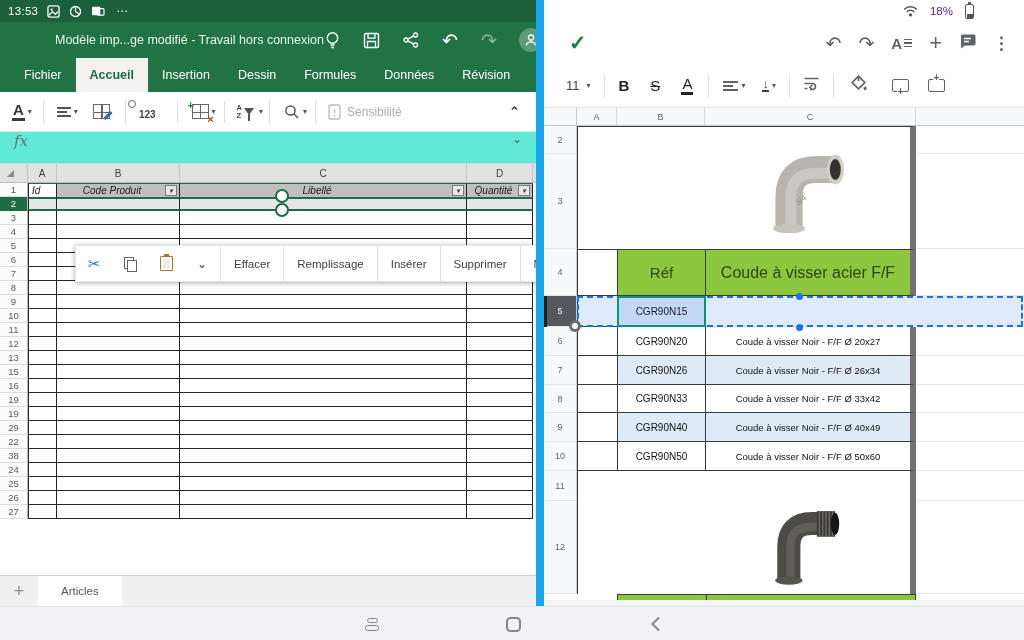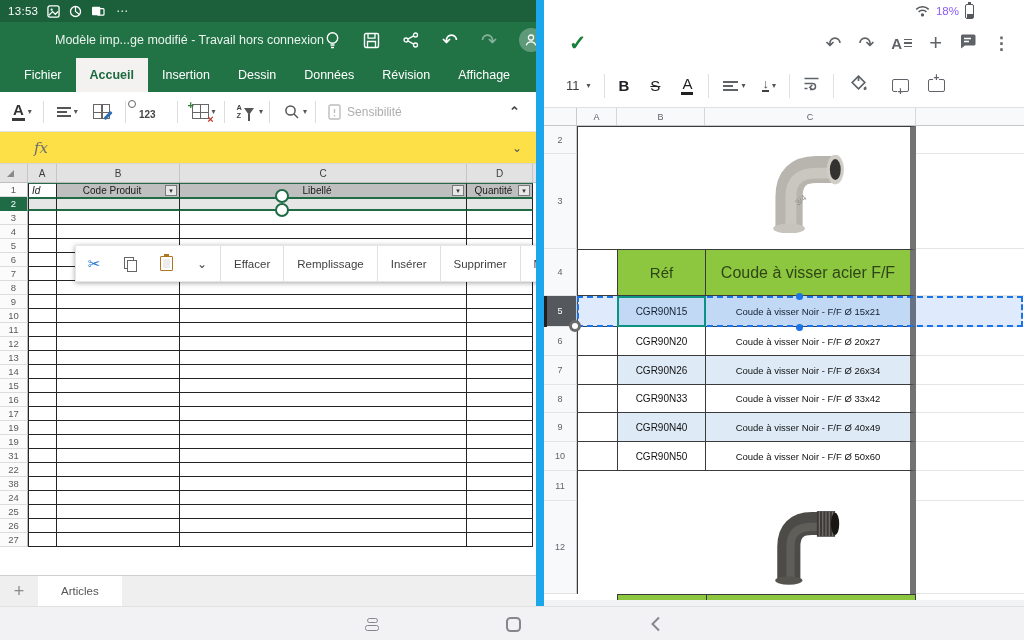--- a/index.html
+++ b/index.html
@@ -46,22 +46,22 @@
   .cellplus { position:relative; }
   .cellplus .plus { position:absolute; left:-5px; top:-6px; color:#2e7d32; font-size:11px; font-weight:bold; }
   .cellplus .cross { position:absolute; right:-6px; bottom:-7px; color:#c0392b; font-size:11px; font-weight:bold; }
   .azsort { display:flex; align-items:center; gap:2px; }
   .azsort .az { display:flex; flex-direction:column; font-size:7.5px; font-weight:bold; color:#444; line-height:1.05; }
   .funnel { width:0; height:0; border-left:5px solid transparent; border-right:5px solid transparent; border-top:7px solid #555; position:relative; }
   .funnel:after { content:""; position:absolute; left:-1px; top:-1px; width:2px; height:7px; background:#555; }
   .sens { display:flex; align-items:center; gap:6px; color:#ADADAD; font-size:12px; }
   .chevup { font-size:13px; color:#444; font-weight:bold; }
 
-  .lw-fx { position:absolute; left:0; top:132px; width:100%; height:32px; background:#fde047;
-    border-bottom:1px solid #D5D5D5; display:flex; align-items:center;padding-left:20px; }
+  .lw-fx { position:absolute; left:0; top:132px; width:100%; height:32px; background:#5eead4;
+    border-bottom:1px solid #D5D5D5; display:flex; align-items:flex-start; }
   .fxlab { font-family:"DejaVu Serif", serif; font-style:italic; font-size:15px; color:#6d6d6d; margin-left:14px; }
   .fxchev { margin-left:auto; margin-right:14px; color:#555; font-size:12px; }
 
   .lw-colhead { position:absolute; left:0; top:164px; width:100%; height:19px; background:#E2E2E2;
     display:flex; border-bottom:1px solid #BDBDBD; }
   .lch { display:flex; align-items:center; justify-content:center; font-size:10px; color:#3c3c3c;
     border-right:1px solid #C6C6C6; height:100%; }
   .lch.corner { width:28px; position:relative; }
   .lch.corner i { position:absolute; left:7px; top:6px; width:0; height:0;
     border-left:7px solid transparent; border-bottom:7px solid #8a8a8a; }
@@ -71,21 +71,21 @@
   .lrow { display:flex; height:14px; }
   .lrh { width:28px; background:#FBFBFB; border-right:1px solid #B9B9B9; border-bottom:1px solid #DCDCDC;
     display:flex; align-items:center; justify-content:center; font-size:9.5px; color:#5a5a5a; }
   .lc { border-right:1px solid #242424; border-bottom:1px solid #242424; font-size:10px; color:#1a1a1a;
     display:flex; align-items:center; overflow:hidden; }
   .lca { width:29px; border-left:1px solid #242424; }
   .lcb { width:123px; } .lcc { width:287px; } .lcd { width:66px; }
   .r1 .lc { border-top:1.5px solid #256B47; border-bottom:none; justify-content:center; }
   .r1 .lcb,.r1 .lcc,.r1 .lcd { background:#BFBFBF; }
   .r1 .lca { font-style:italic; justify-content:flex-start; padding-left:3px; }
-  .hdrcell { display:flex; align-items:center; justify-content:center; width:100%; padding:0 2px; }
+  .hdrcell { display:flex; align-items:center; justify-content:center; width:100%; padding:0 2px;font-style:italic; }
   .hdrcell .lbl { flex:1; text-align:center; }
   .farrow { width:12px; height:11px; background:#E8E8E8; border:1px solid #7a7a7a; font-size:7px;
     color:#333; display:flex; align-items:center; justify-content:center; flex:none; }
   .sel .lc { background:#E6E6E6; border-top:2px solid #1E6B45; border-bottom:2px solid #1E6B45; }
   .sel .lrh { background:#1E6B45; color:#fff; border-bottom:1px solid #1E6B45; }
   .hcirc { position:absolute; width:14px; height:14px; border-radius:50%; background:#fff;
     border:2px solid #1E6B45; left:275px; }
   .hcirc.h1 { top:6px; } .hcirc.h2 { top:20px; }
 
   .ctx { position:absolute; left:75px; top:245px; height:37px; background:#fff; display:flex;
@@ -106,21 +106,21 @@
     border-top:1px solid #CFCFCF; display:flex; align-items:stretch; }
   .addsheet { width:38px; display:flex; align-items:center; justify-content:center; color:#8a8a8a; font-size:18px; }
   .stab { background:#fff; display:flex; align-items:center; padding:0 23px; font-size:11.5px; color:#555; }
 
   
   .split { position:absolute; left:536px; top:0; width:8px; height:606px; background:#1CA7EC; }
 
   
   .rw { position:absolute; left:544px; top:0; width:480px; height:606px; background:#fff; overflow:hidden; }
   .rw-status { position:absolute; right:0; top:0; height:22px; display:flex; align-items:center;
-    gap:6px; padding-right:50px; color:#8b5cf6; }
+    gap:12px; padding-right:50px; color:#4c1d95; }
   .rw-status .pct { font-size:11.5px; }
   .batt { width:9px; height:15px; border:1.5px solid #55585c; border-radius:2px; position:relative; margin-top:1px; }
   .batt:before { content:""; position:absolute; left:1.5px; top:-3.5px; width:3px; height:2px; background:#55585c; }
   .batt:after { content:""; position:absolute; left:0.5px; bottom:0.5px; right:0.5px; height:4px; background:#55585c; }
 
   .rw-tb1 { position:absolute; left:0; top:22px; width:100%; height:42px; background:#fff;
     display:flex; align-items:center; }
   .check { color:#188038; font-size:21px; font-weight:bold; margin-left:25px; }
   .rw-tb1 .grp { margin-left:auto; display:flex; align-items:center; gap:17px; padding-right:14px; color:#5f6368; }
   .ga { font-size:15px; font-weight:bold; color:#5f6368; display:flex; align-items:center; gap:2px; }
@@ -251,20 +251,21 @@
             </svg>
         </span>
       </div>
     </div>
 
     <nav class="lw-tabs">
       <span class="tab">Fichier</span>
       <span class="tab active">Accueil</span>
       <span class="tab">Insertion</span>
       <span class="tab">Dessin</span>
+      <span class="tab">Formules</span>
       <span class="tab">Données</span>
       <span class="tab">Révision</span>
       <span class="tab">Affichage</span>
     </nav>
 
     <div class="lw-toolbar">
       <span class="titem" style="margin-right:11px">
         <span class="fcolA">A</span>
           <span class="caret">▾</span>
       </span>
@@ -441,63 +442,49 @@
             <div class="lc lcd"></div>
           </div>
           <div class="lrow">
             <div class="lrh">13</div>
             <div class="lc lca"></div>
             <div class="lc lcb"></div>
             <div class="lc lcc"></div>
             <div class="lc lcd"></div>
           </div>
           <div class="lrow">
-            <div class="lrh">14</div>
-            <div class="lc lca"></div>
-            <div class="lc lcb"></div>
-            <div class="lc lcc"></div>
-            <div class="lc lcd"></div>
-          </div>
-          <div class="lrow">
             <div class="lrh">15</div>
             <div class="lc lca"></div>
             <div class="lc lcb"></div>
             <div class="lc lcc"></div>
             <div class="lc lcd"></div>
           </div>
           <div class="lrow">
             <div class="lrh">16</div>
             <div class="lc lca"></div>
             <div class="lc lcb"></div>
             <div class="lc lcc"></div>
             <div class="lc lcd"></div>
           </div>
           <div class="lrow">
-            <div class="lrh">17</div>
-            <div class="lc lca"></div>
-            <div class="lc lcb"></div>
-            <div class="lc lcc"></div>
-            <div class="lc lcd"></div>
-          </div>
-          <div class="lrow">
             <div class="lrh">19</div>
             <div class="lc lca"></div>
             <div class="lc lcb"></div>
             <div class="lc lcc"></div>
             <div class="lc lcd"></div>
           </div>
           <div class="lrow">
             <div class="lrh">19</div>
             <div class="lc lca"></div>
             <div class="lc lcb"></div>
             <div class="lc lcc"></div>
             <div class="lc lcd"></div>
           </div>
           <div class="lrow">
-            <div class="lrh">31</div>
+            <div class="lrh">29</div>
             <div class="lc lca"></div>
             <div class="lc lcb"></div>
             <div class="lc lcc"></div>
             <div class="lc lcd"></div>
           </div>
           <div class="lrow">
             <div class="lrh">22</div>
             <div class="lc lca"></div>
             <div class="lc lcb"></div>
             <div class="lc lcc"></div>
@@ -678,21 +665,20 @@
             <div class="rrh">4</div>
             <div class="rca"></div>
             <div class="rcb ghdr">Réf</div>
             <div class="rcc ghdr">Coude à visser acier F/F</div>
             <div class="rcd"></div>
           </div>
           <div class="rrow kr" style="height: 31px;">
             <div class="rrh selhdr">5</div>
             <div class="rca"></div>
             <div class="rcb refcell band">CGR90N15</div>
-            <div class="rcc lblcell band">Coude à visser Noir - F/F Ø 15x21</div>
             <div class="rcd"></div>
           </div>
           <div class="rrow kr" style="height: 29px;">
             <div class="rrh">6</div>
             <div class="rca"></div>
             <div class="rcb refcell">CGR90N20</div>
             <div class="rcc lblcell">Coude à visser Noir - F/F Ø 20x27</div>
             <div class="rcd"></div>
           </div>
           <div class="rrow kr" style="height: 29px;">

